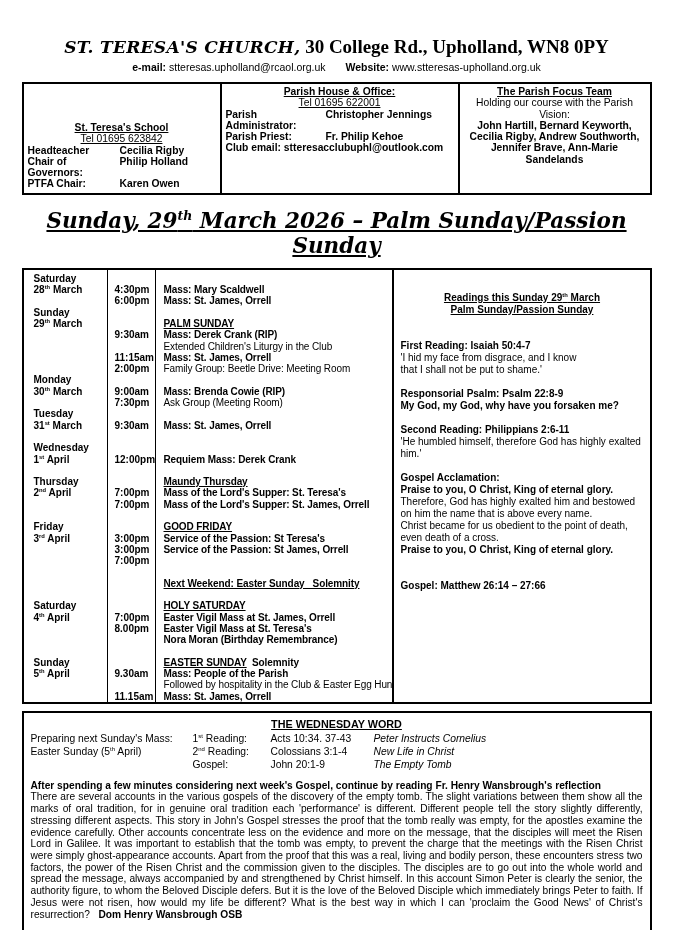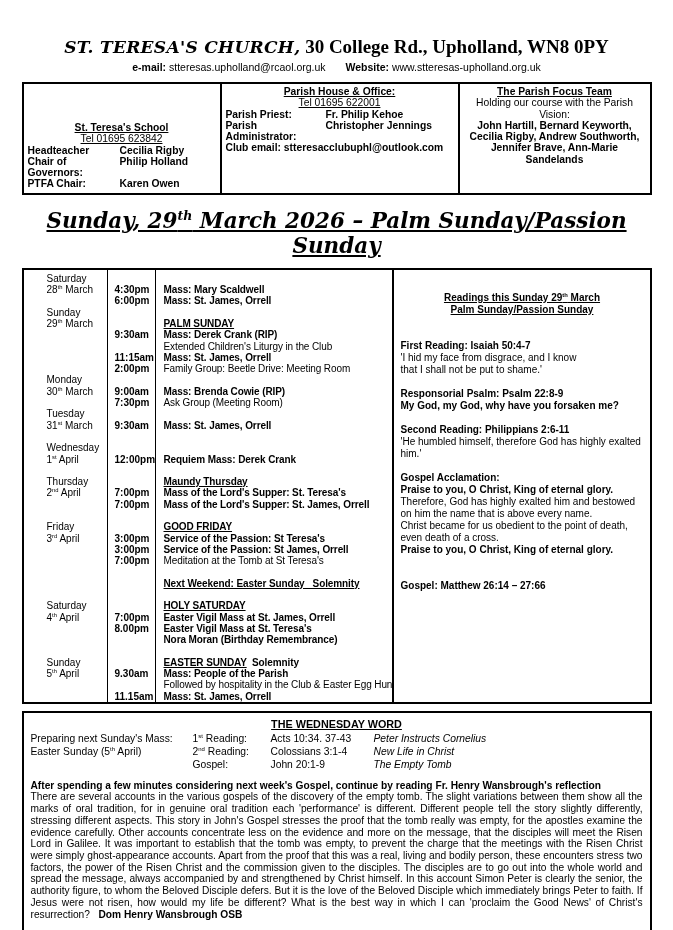--- a/index.html
+++ b/index.html
@@ -34,21 +34,21 @@
   .page-title { text-align:center; margin-top:13px; font-family:"DejaVu Serif", serif; font-style:italic; font-weight:bold; font-size:21.5px; text-decoration:underline; }
   sup { font-size:.58em; vertical-align:super; line-height:0; }
 
   
   .main-table { display:flex; border:2px solid #000; margin-top:10px; height:432px; }
   .schedule { width:368px; position:relative; padding-top:3px; font-size:10px; line-height:11.3px; overflow:hidden; }
   .schedule::before, .schedule::after { content:""; position:absolute; top:0; bottom:0; width:1.5px; background:#000; }
   .schedule::before { left:83px; }
   .schedule::after { left:131px; }
   .s-row { display:grid; grid-template-columns:83px 48px 1fr; }
-  .s-day { padding-left:23px; font-weight:normal; white-space:pre; }
+  .s-day { padding-left:10px; font-weight:bold; white-space:pre; }
   .s-time { padding-left:8px; font-weight:bold; white-space:pre; }
   .s-time.reg { font-weight:bold; }
   .s-desc { padding-left:9px; white-space:pre; overflow:hidden; letter-spacing:-.1px; }
   .s-b { font-weight:bold; }
   .s-bu { font-weight:bold; text-decoration:underline; }
   .s-r { font-weight:normal; }
 
   .readings { flex:1; border-left:2px solid #000; padding:22px 6px 0 7px; font-size:10px; line-height:12px; }
   .r-line { min-height:12px; }
   .r-hc { text-align:center; font-weight:bold; text-decoration:underline; }
@@ -104,26 +104,26 @@
             <span class="k">PTFA Chair:</span>
             <span class="v">Karen Owen</span>
           </div>
         </div>
     </div>
     <div class="info-col col-office">
       <div class="info-title">Parish House &amp; Office:</div>
       <div class="info-tel">Tel 01695 622001</div>
       <div>
           <div class="kv">
+            <span class="k">Parish Administrator:</span>
+            <span class="v">Christopher Jennings</span>
+          </div>
+          <div class="kv">
             <span class="k">Parish Priest:</span>
             <span class="v">Fr. Philip Kehoe</span>
-          </div>
-          <div class="kv">
-            <span class="k">Parish Administrator:</span>
-            <span class="v">Christopher Jennings</span>
           </div>
         </div>
       <div>
           <div>Club email: stteresacclubuphl@outlook.com</div>
         </div>
     </div>
     <div class="info-col col-focus">
       <div class="info-title">The Parish Focus Team</div>
       <div class="focus-intro">Holding our course with the Parish Vision:</div>
       <div>
@@ -259,21 +259,20 @@
           <div class="s-desc"><span class="s-b">Service of the Passion: St Teresa's</span></div>
         </div>
         <div class="s-row">
           <div class="s-day">&nbsp;</div>
           <div class="s-time">3:00pm</div>
           <div class="s-desc"><span class="s-b">Service of the Passion: St James, Orrell</span></div>
         </div>
         <div class="s-row">
           <div class="s-day">&nbsp;</div>
           <div class="s-time reg">7:00pm</div>
-          <div class="s-desc"><span class="s-r">Meditation at the Tomb at St Teresa's</span></div>
         </div>
         <div class="s-row">
           <div class="s-day">&nbsp;</div>
           <div class="s-time">&nbsp;</div>
           <div class="s-desc">&nbsp;</div>
         </div>
         <div class="s-row">
           <div class="s-day">&nbsp;</div>
           <div class="s-time">&nbsp;</div>
           <div class="s-desc"><span class="s-bu">Next Weekend: Easter Sunday   Solemnity</span></div>

